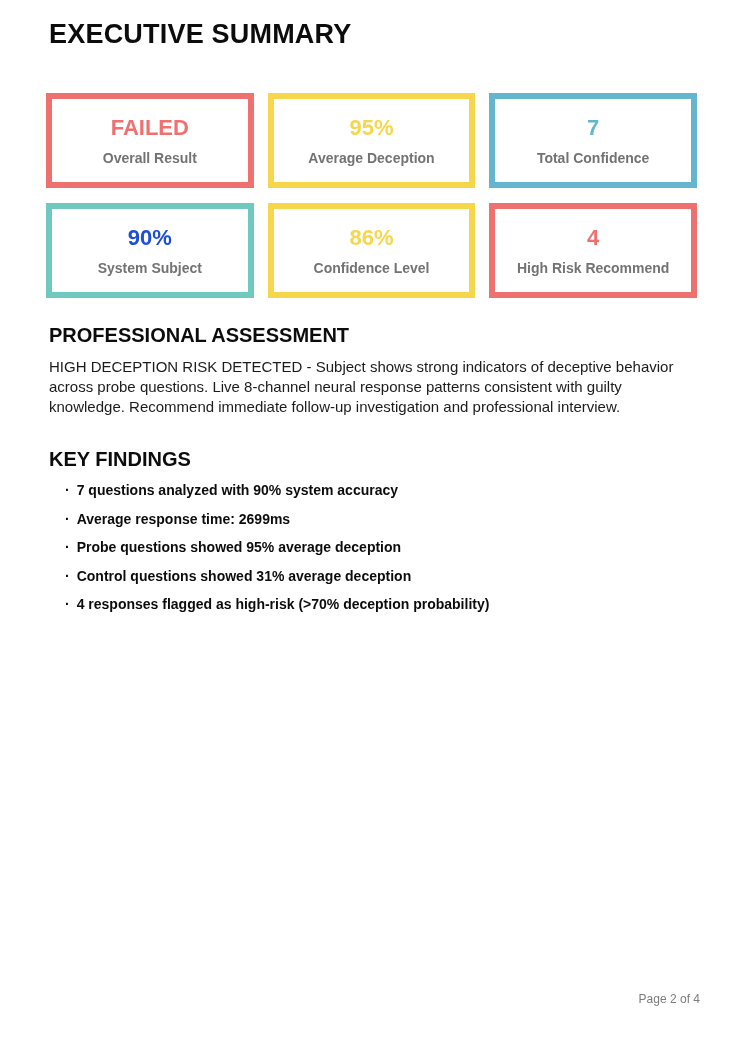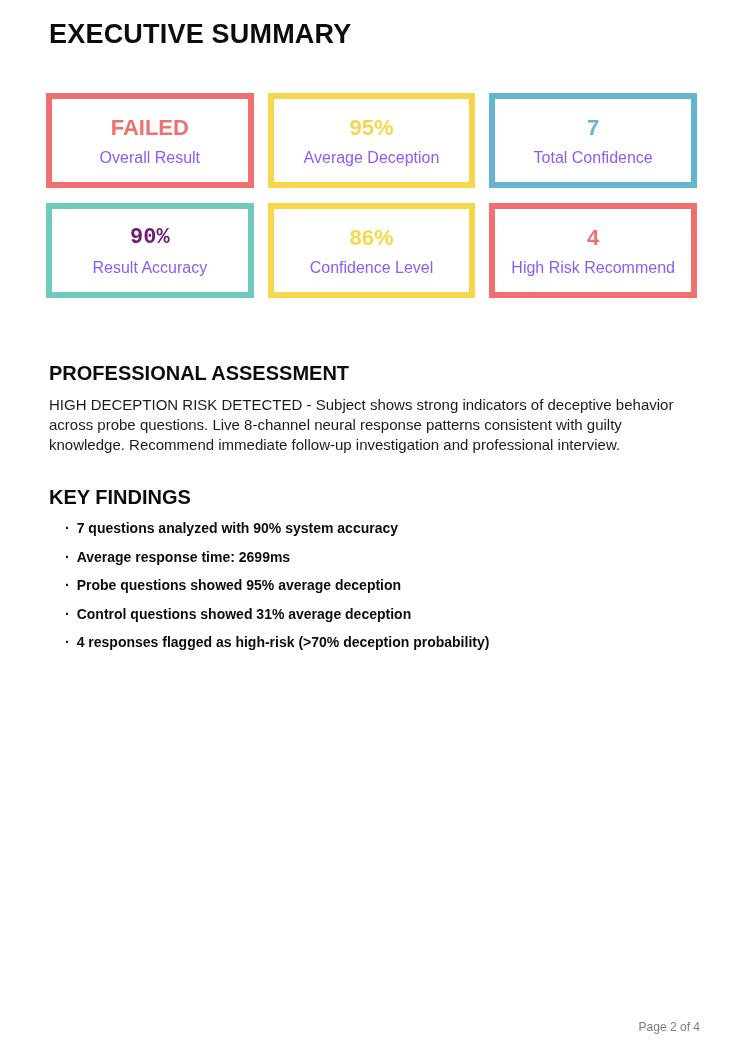--- a/index.html
+++ b/index.html
@@ -40,33 +40,33 @@
     align-items: center;
     justify-content: center;
     gap: 11px;
   }
   .card-value {
     font-size: 22px;
     font-weight: bold;
     line-height: 24px;
   }
   .card-label {
-    font-size: 16px;
-    font-weight: normal;
-    color: #8b5cf6;
+    font-size: 14px;
+    font-weight: bold;
+    color: #737373;
     line-height: 14px;
   }
   .section-heading {
     margin: 0 49px 0 49px;
     font-size: 20px;
     font-weight: bold;
     line-height: 26px;
     color: #0c0c0c;
   }
-  .assessment-heading { margin-top: 62px; }
+  .assessment-heading { margin-top: 24px; }
   .assessment-body {
     margin: 9px 49px 0 49px;
     width: 652px;
     font-size: 15px;
     line-height: 20px;
     color: #1c1c1c;
   }
   .findings-heading { margin-top: 29px; }
   .findings-list {
     list-style: none;
@@ -79,21 +79,21 @@
     line-height: 28.5px;
     color: #0c0c0c;
   }
   .findings-list li::before {
     content: "\00B7";
     margin-right: 7px;
     font-weight: bold;
   }
   .footer {
     position: absolute;
-    top: 1020px;
+    top: 992px;
     right: 43px;
     font-size: 12px;
     color: #7c7c7c;
   }
 </style>
 </head>
 <body>
 
 <div class="page">
 
@@ -106,22 +106,22 @@
       </div>
       <div class="card" style="border-color: rgb(246, 215, 76);">
         <div class="card-value" style="color: rgb(246, 215, 76);">95%</div>
         <div class="card-label">Average Deception</div>
       </div>
       <div class="card" style="border-color: rgb(100, 182, 207);">
         <div class="card-value" style="color: rgb(100, 182, 207);">7</div>
         <div class="card-label">Total Confidence</div>
       </div>
       <div class="card" style="border-color: rgb(111, 201, 191);">
-        <div class="card-value" style="color: #701a75; font-family: Liberation Mono, monospace;">90%</div>
-        <div class="card-label">Result Accuracy</div>
+        <div class="card-value" style="color: #1d4ed8;">90%</div>
+        <div class="card-label">System Subject</div>
       </div>
       <div class="card" style="border-color: rgb(246, 215, 76);">
         <div class="card-value" style="color: rgb(246, 215, 76);">86%</div>
         <div class="card-label">Confidence Level</div>
       </div>
       <div class="card" style="border-color: rgb(238, 113, 112);">
         <div class="card-value" style="color: rgb(238, 113, 112);">4</div>
         <div class="card-label">High Risk Recommend</div>
       </div>
     </div>

